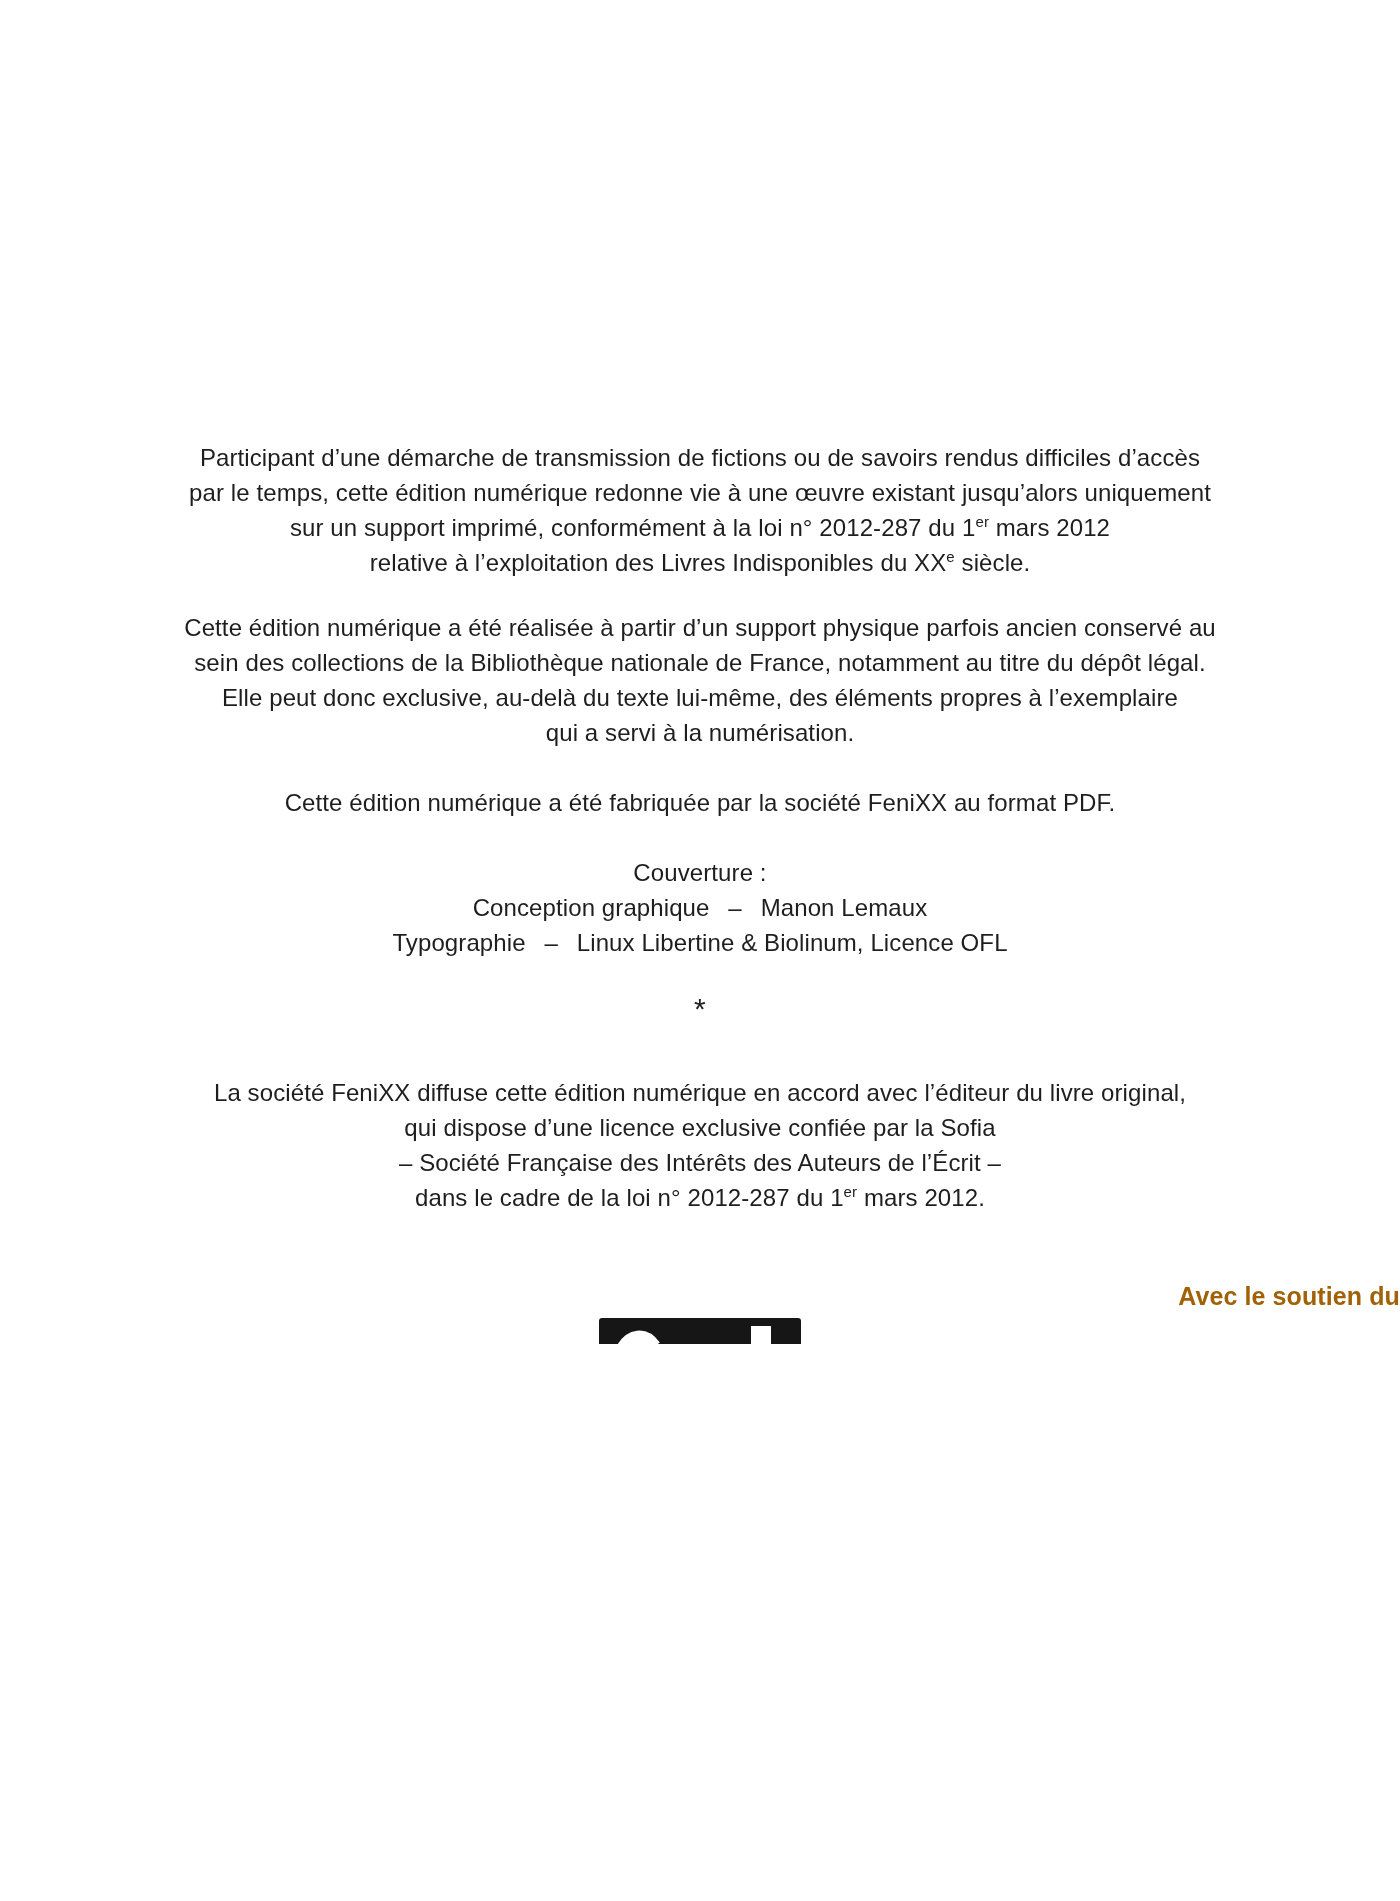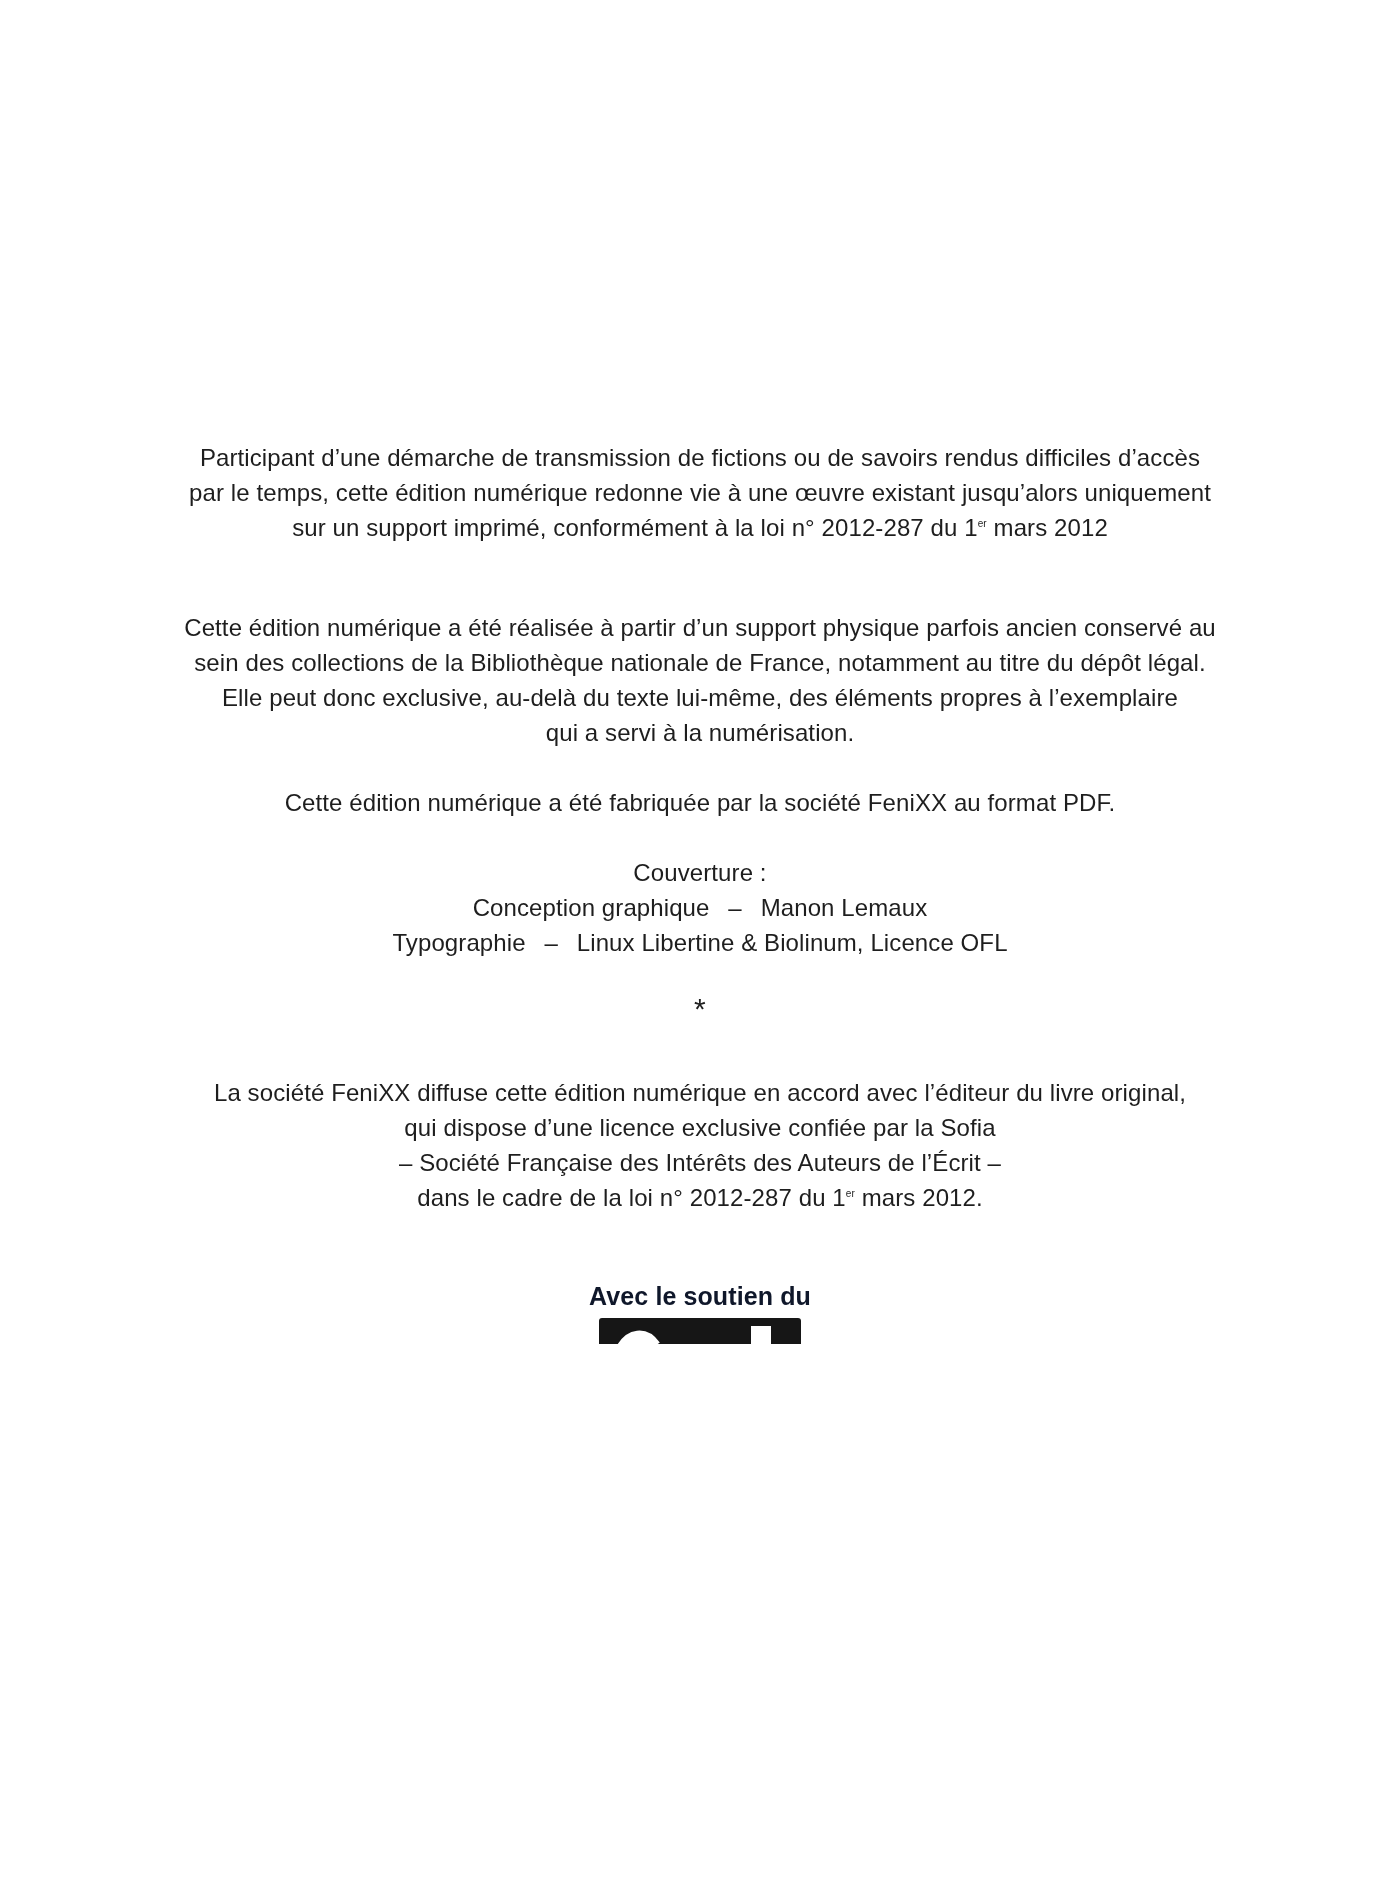--- a/index.html
+++ b/index.html
@@ -16,52 +16,54 @@
     position: absolute;
     left: 0;
     width: 100%;
     text-align: center;
     font-size: 24px;
     line-height: 35px;
     letter-spacing: 0.1px;
   }
   .line { white-space: nowrap; }
   sup {
-    font-size: 10px;
+    font-size: 15px;
     line-height: 0;
     vertical-align: super;
     text-align: right;
   }
   .asterisk {
     font-size: 30px;
     line-height: 32px;
   }
   .support-caption {
     font-size: 25px;
     line-height: 30px;
     font-weight: 700;
-    color: #0f172a;
+    color: #a16207;
+    text-align: right;
   }
   .cnl-logo {
     position: absolute;
     top: 1318px;
     left: 599px;
     width: 202px;
     height: 127px;
   }
 </style>
 </head>
 <body>
 
 <div class="page">
 
   <section class="block" style="top:440px">
     <div class="line">Participant d’une démarche de transmission de fictions ou de savoirs rendus difficiles d’accès</div>
     <div class="line">par le temps, cette édition numérique redonne vie à une œuvre existant jusqu’alors uniquement</div>
     <div class="line"><span>sur un support imprimé, conformément à la loi n° 2012-287 du 1</span><sup>er</sup><span> mars 2012</span></div>
+    <div class="line"><span>relative à l’exploitation des Livres Indisponibles du XX</span><sup>e</sup><span> siècle.</span></div>
   </section>
 
   <section class="block" style="top:610px">
     <div class="line">Cette édition numérique a été réalisée à partir d’un support physique parfois ancien conservé au</div>
     <div class="line">sein des collections de la Bibliothèque nationale de France, notamment au titre du dépôt légal.</div>
     <div class="line">Elle peut donc exclusive, au-delà du texte lui-même, des éléments propres à l’exemplaire</div>
     <div class="line">qui a servi à la numérisation.</div>
   </section>
 
   <section class="block" style="top:785px">

